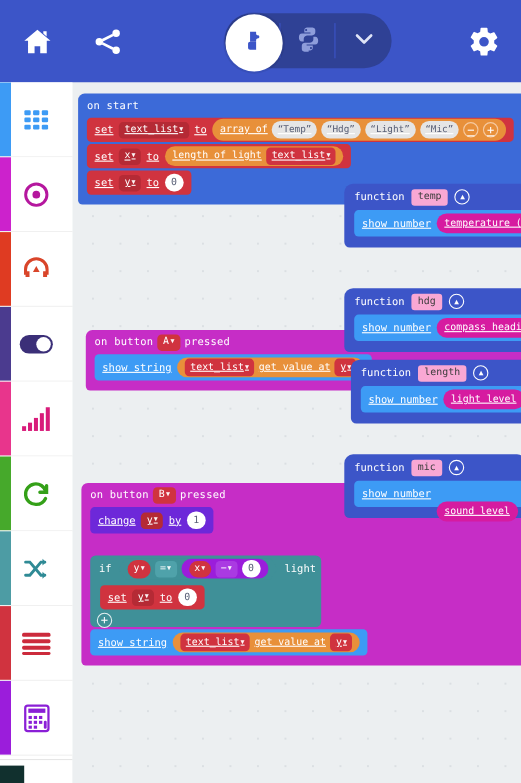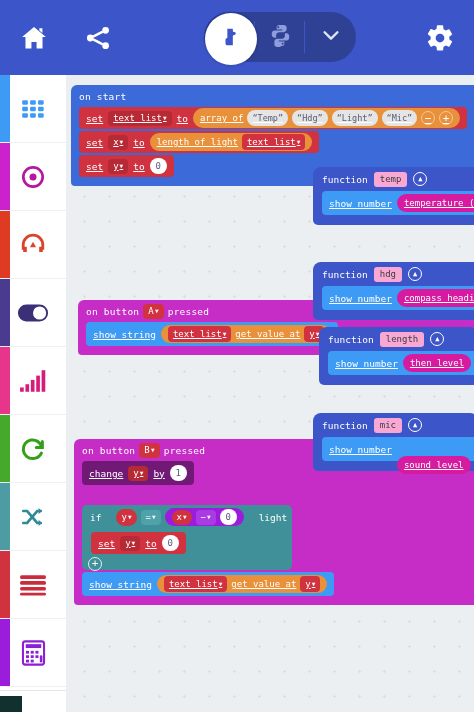--- a/index.html
+++ b/index.html
@@ -423,21 +423,21 @@
     <div class="hat-top" style="gap:4px;">
       <span>on button</span>
       <span class="dd" style="background:#d0333f;">
         <span>B</span>
         <span class="carat">▼</span>
       </span>
       <span>pressed</span>
     </div>
     <div class="hat-body">
 
-      <div class="row" style="background:#701a75; height:24px;">
+      <div class="row" style="background:#6d28d9; height:24px;">
         <span class="lbl">change</span>
         <span class="dd" style="background:#b52a35;">
           <span>y</span>
           <span class="carat">▼</span>
         </span>
         <span class="lbl">by</span>
         <span class="num">1</span>
       </div>
 
       <div class="cblk" style="background:#3f9098; width:210px; margin-bottom:2px;">
@@ -537,21 +537,21 @@
   <div class="blk fnhat" style="left:253px; top:252px; background:#3c55c8;">
     <div class="fntop">
       <span>function</span>
       <span class="fnname">length</span>
       <span class="collapse">▲</span>
     </div>
     <div class="fnbody">
       <div class="row" style="background:#3d9bf5; height:24px; margin-bottom:0;">
         <span class="lbl">show number</span>
         <span class="rep" style="background:#d61ba0;">
-          <span>then level</span>
+          <span>light level</span>
         </span>
       </div>
     </div>
     <div class="fnfoot"></div>
   </div>
 
   <div class="blk fnhat" style="left:247px; top:338px; background:#3c55c8;">
     <div class="fntop">
       <span>function</span>
       <span class="fnname">mic</span>

